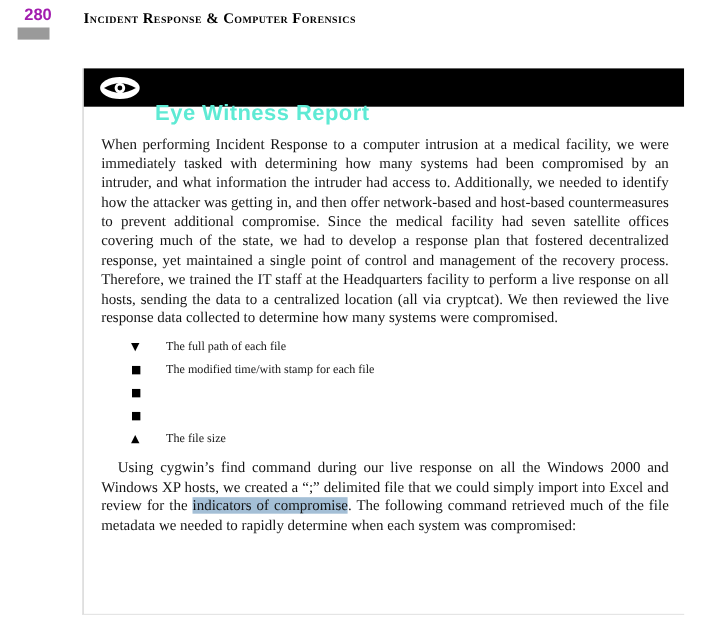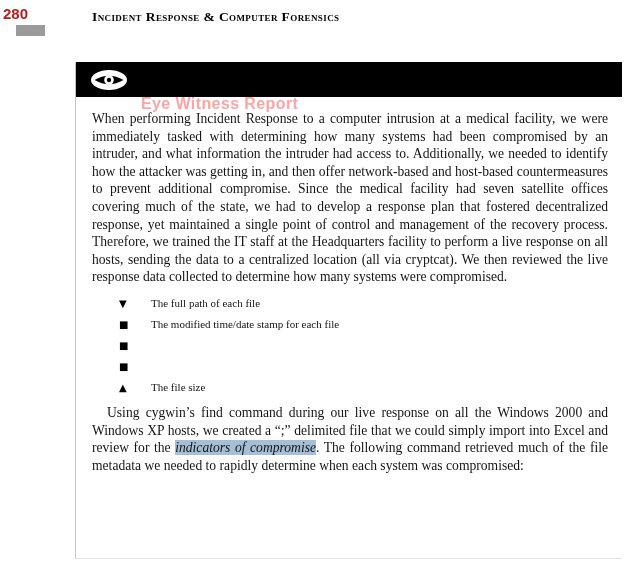--- a/index.html
+++ b/index.html
@@ -7,30 +7,30 @@
     width: 640px; height: 570px;
     background: #ffffff;
     font-family: "Liberation Serif", serif;
     color: #141414;
     position: relative;
     overflow: hidden;
   }
 
   
   .page-number {
-    position: absolute; top: 5px; left: 3px;
+    position: absolute; top: 5px; left: 22px;
     font-family: "Liberation Sans", sans-serif;
-    font-weight: bold; font-size: 15px; color: #b91c1c;
+    font-weight: bold; font-size: 15px; color: #a21caf;
   }
   .page-number-bar {
     position: absolute; top: 25px; left: 16px;
     width: 29px; height: 11px; background: #9a9a9a;
   }
   .running-header {
-    position: absolute; top: 9px; left: 92px;
+    position: absolute; top: 9px; left: 76px;
     font-family: "Liberation Serif", serif;
     font-weight: bold; font-size: 13.5px;
     font-variant: small-caps;
     letter-spacing: 0.4px; color: #000;
   }
 
   
   .report-box {
     position: absolute; left: 75px; top: 62px;
     width: 547px; height: 497px;
@@ -40,53 +40,53 @@
     box-sizing: border-box;
     overflow: hidden;
   }
   .report-header {
     height: 35px; background: #000;
     display: flex; align-items: center;
     padding-left: 14px;
   }
   .eye-icon { display: inline-flex; margin-right: 13px; }
   .report-title {
-    color: #fca5a5;
+    color: #5eead4;
     font-family: "Liberation Sans", sans-serif;
-    font-weight: bold; font-size: 16px;
+    font-weight: bold; font-size: 20px;
     letter-spacing: 0.4px;
     margin-top: 48px;
   }
 
   .report-body {
     padding: 13px 14px 0 16px;
     font-size: 13.6px;
     line-height: 17.6px;
     text-align: justify;
   }
-  .para { margin: 0 0 2px 0; }
+  .para { margin: 12px 0 2px 0; }
   .para.indent { text-indent: 15px; margin-top: 3px; }
 
   
   .bullet-list { margin: 7px 0 6px 27px; }
   .bullet-item {
     display: flex; align-items: baseline;
     line-height: 21px;
     text-align: left;
   }
   .bullet {
     font-family: "DejaVu Sans", sans-serif;
     font-size: 10px; color: #000;
     width: 16px; flex: 0 0 16px;
     margin-right: 16px;
   }
   .bullet-text { font-size: 11px; }
 
   
-  .highlight { background: #a4bfd6; font-style: italic; }
+  .highlight { background: #a4bfd6; }
 </style>
 </head>
 <body>
 
 <div class="page">
 
   <div class="page-number">280</div>
   <div class="page-number-bar"></div>
   <div class="running-header">Incident Response &amp; Computer Forensics</div>
 
@@ -109,21 +109,21 @@
       <p class="para">When performing Incident Response to a computer intrusion at a medical facility, we were immediately tasked with determining how many systems had been compromised by an intruder, and what information the intruder had access to. Additionally, we needed to identify how the attacker was getting in, and then offer network-based and host-based countermeasures to prevent additional compromise. Since the medical facility had seven satellite offices covering much of the state, we had to develop a response plan that fostered decentralized response, yet maintained a single point of control and management of the recovery process. Therefore, we trained the IT staff at the Headquarters facility to perform a live response on all hosts, sending the data to a centralized location (all via cryptcat). We then reviewed the live response data collected to determine how many systems were compromised.</p>
 
 
       <div class="bullet-list">
         <div class="bullet-item">
           <span class="bullet">▼</span>
           <span class="bullet-text">The full path of each file</span>
         </div>
         <div class="bullet-item">
           <span class="bullet">■</span>
-          <span class="bullet-text">The modified time/date stamp for each file</span>
+          <span class="bullet-text">The modified time/with stamp for each file</span>
         </div>
         <div class="bullet-item">
           <span class="bullet">■</span>
         </div>
         <div class="bullet-item">
           <span class="bullet">■</span>
         </div>
         <div class="bullet-item">
           <span class="bullet">▲</span>
           <span class="bullet-text">The file size</span>

